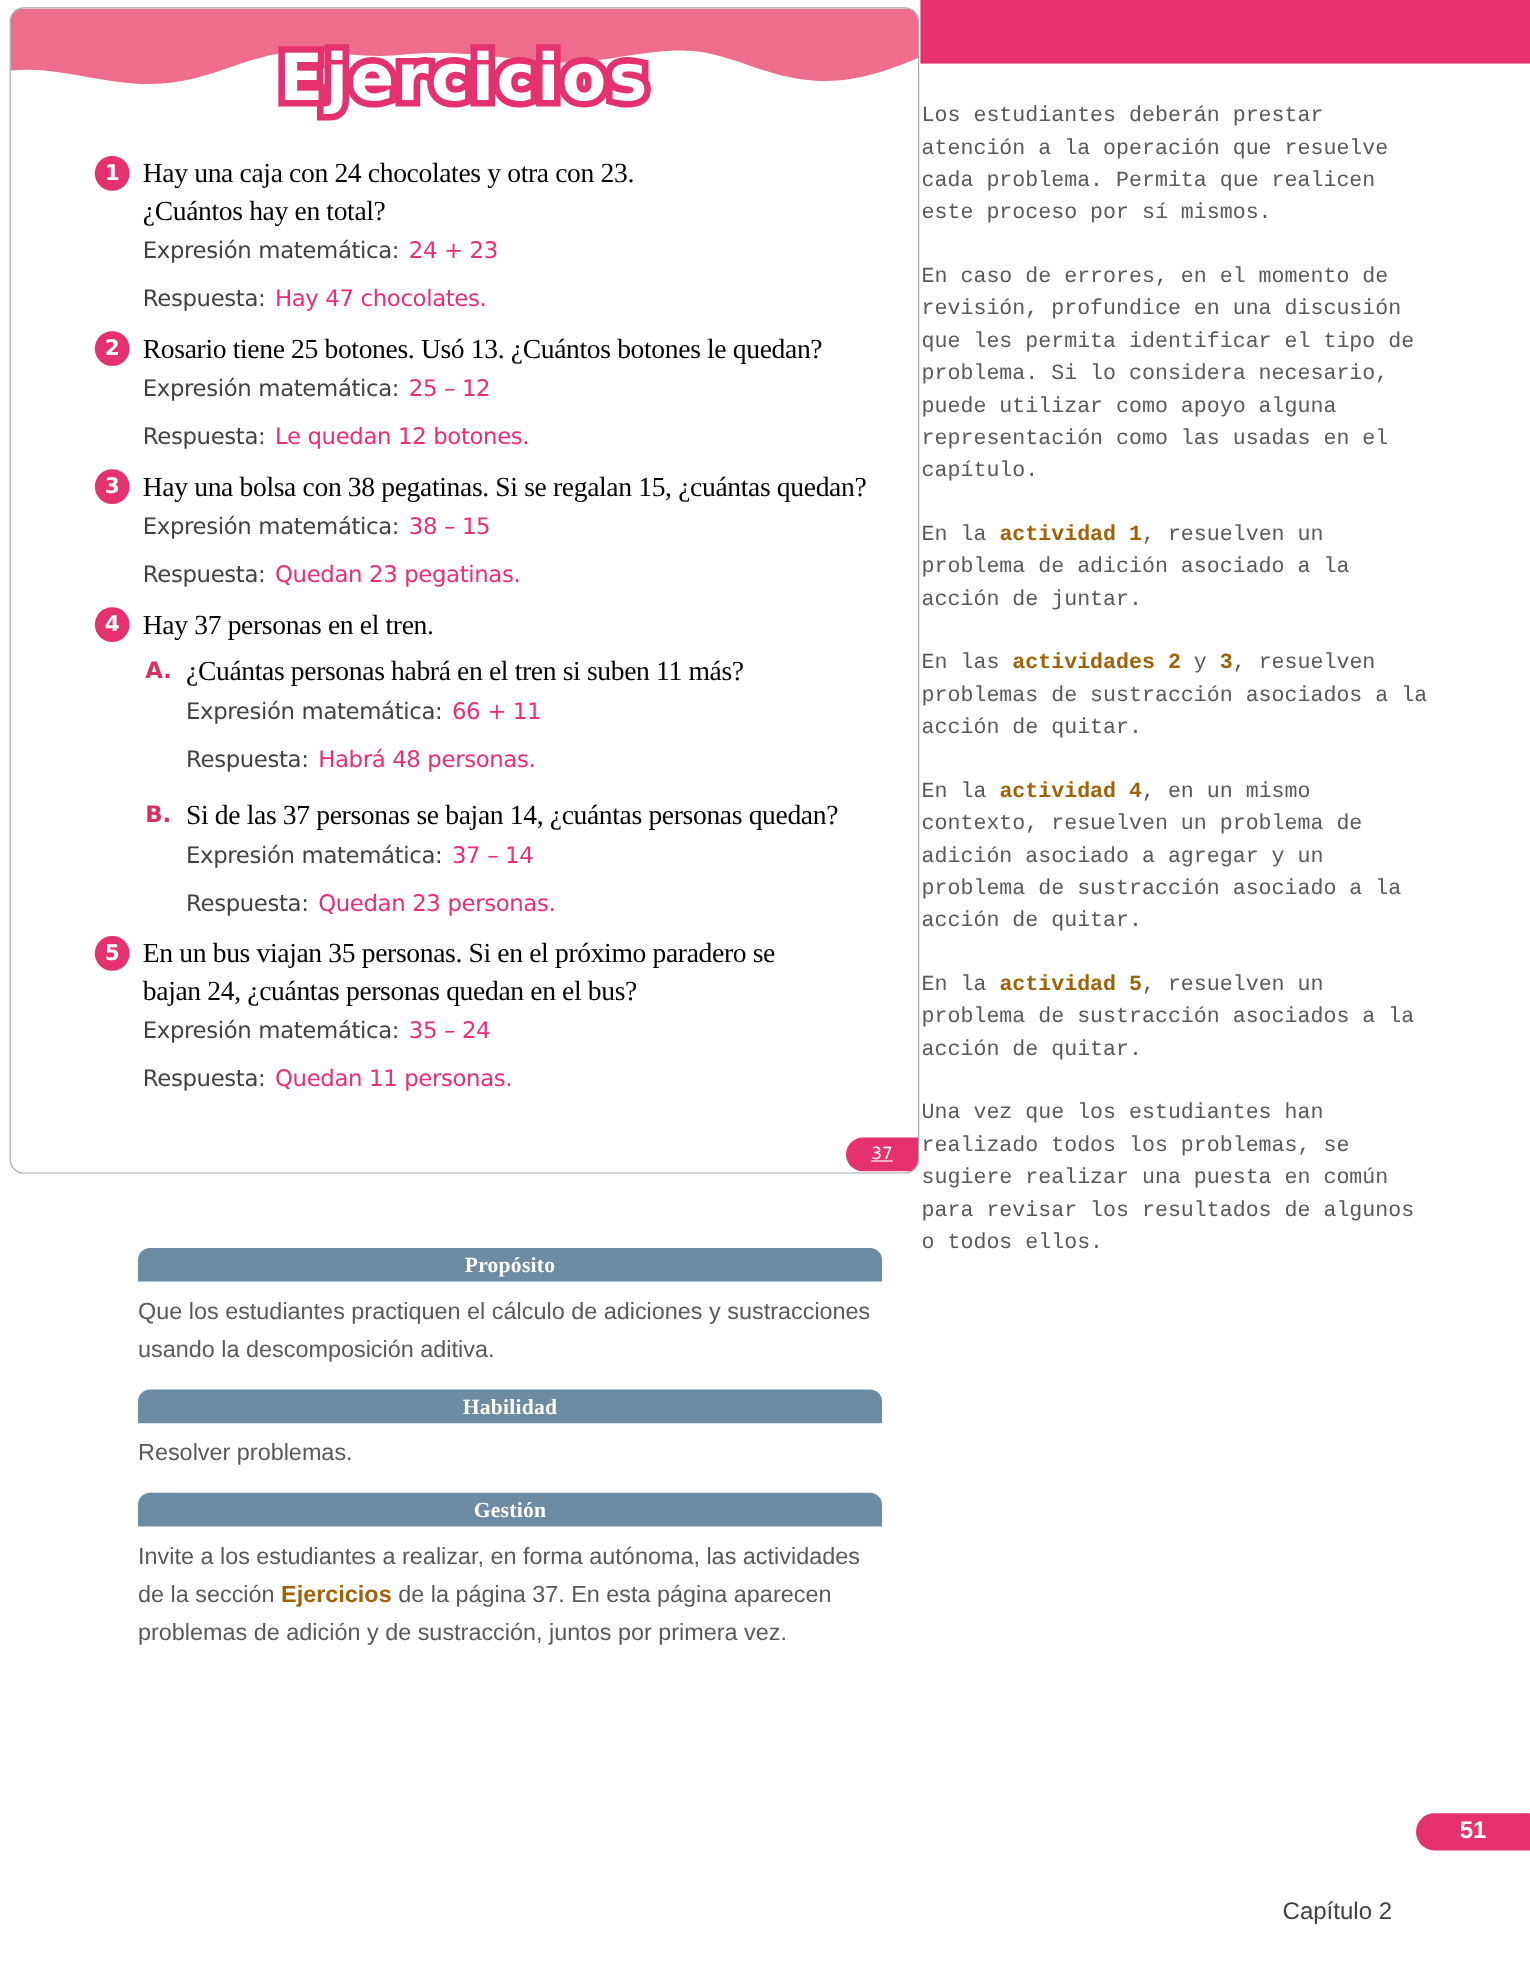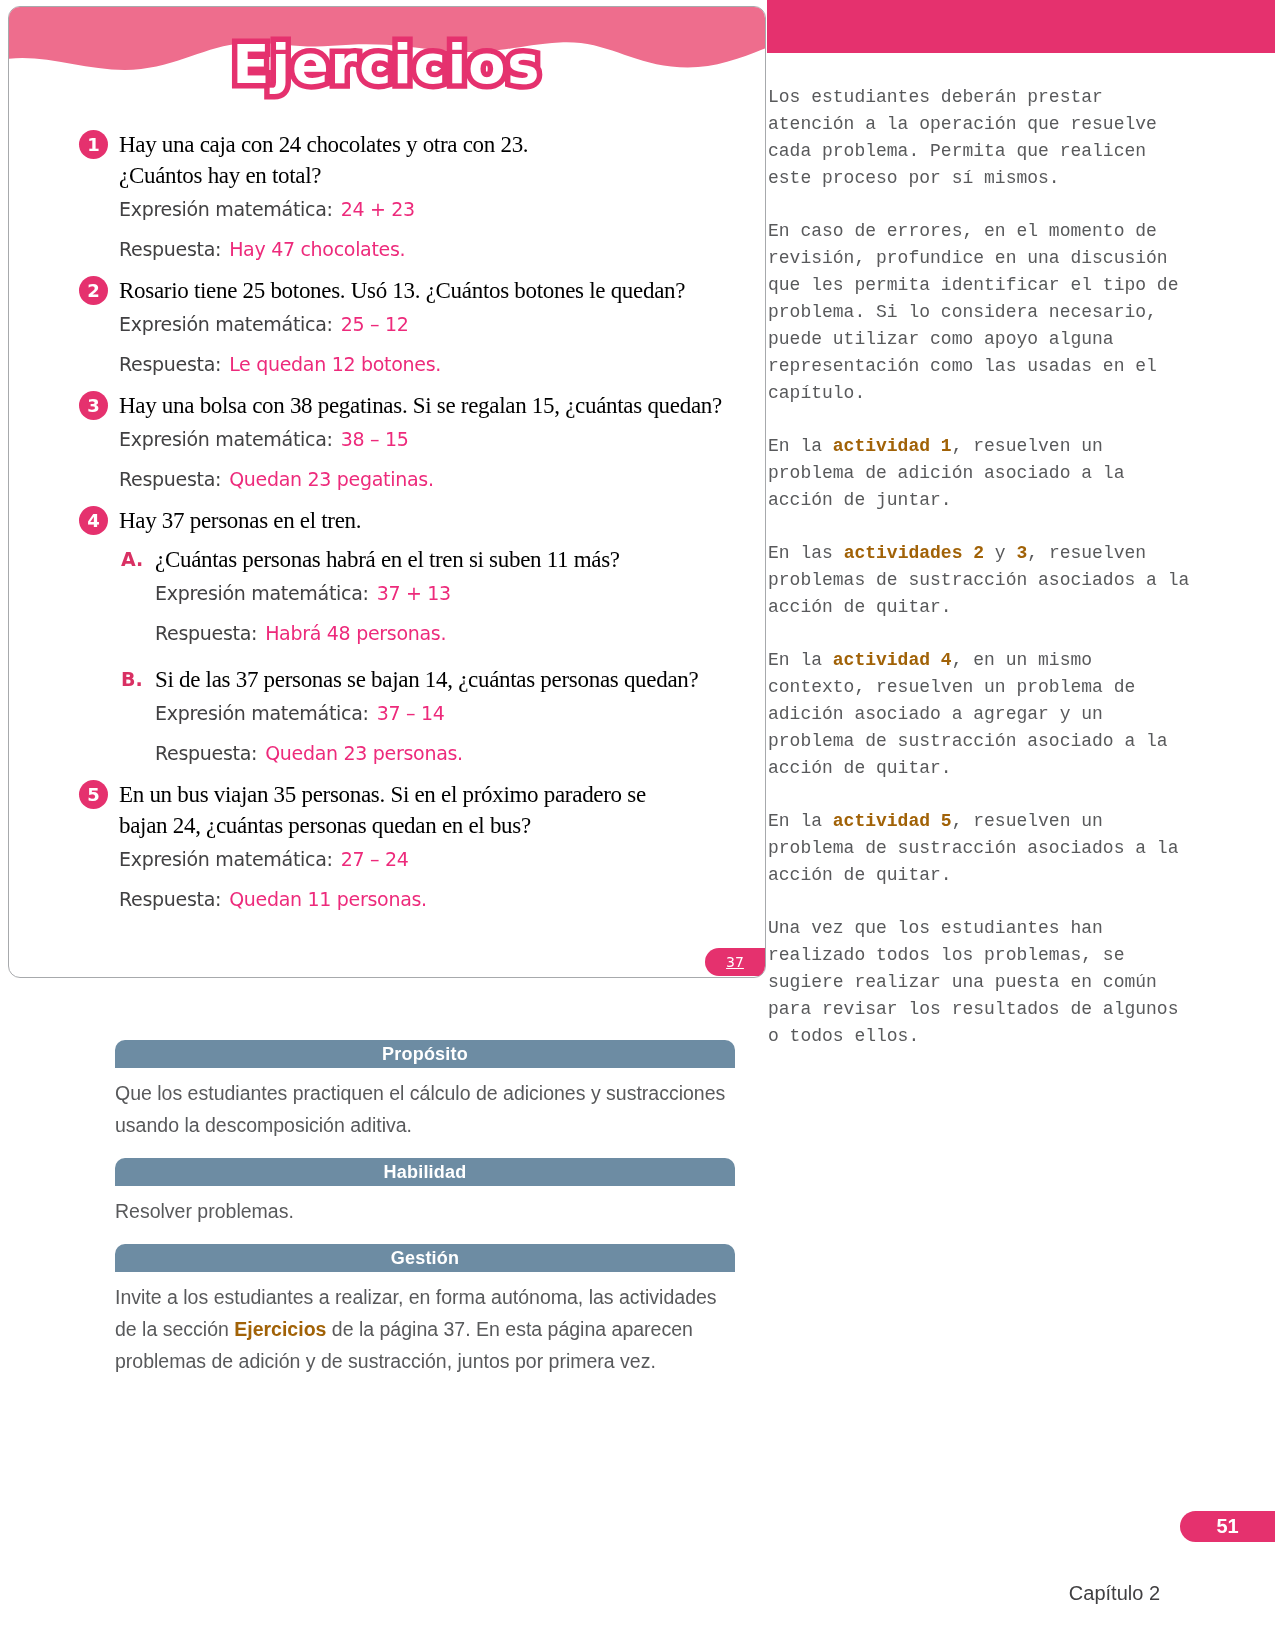--- a/index.html
+++ b/index.html
@@ -49,21 +49,21 @@
     font-family:Liberation Mono, monospace;font-size:18px;line-height:27px;color:#58595b;
   }
   .sidebar p{margin:0 0 26px 0;}
   .sidebar .bold,.section-body .bold{font-weight:bold;color:#a16207;}
   
   .sections{position:absolute;left:115px;top:1040px;width:620px;}
   .section-bar{
     height:28px;background:#6d8ca3;border-radius:10px 10px 0 0;
     color:#ffffff;font-size:18px;font-weight:bold;letter-spacing:0.2px;
     display:flex;align-items:center;justify-content:center;
-    font-family:Liberation Sans, sans-serif;
+    font-family:Liberation Serif, serif;
   }
   .section-body{
     margin:9px 0 17px 0;font-family:"Liberation Sans",sans-serif;
     font-size:19.5px;line-height:32px;color:#58595b;
   }
   
   .footer-label{
     position:absolute;right:115px;top:1582px;font-family:"Liberation Sans",sans-serif;
     font-size:20px;color:#414042;
   }
@@ -122,21 +122,21 @@
     </div>
 
     <div class="exercise">
       <span class="num">4</span>
       <div class="qline">Hay 37 personas en el tren.</div>
 
       <div class="subitem">
         <span class="letter">A.</span>
         <div class="qline">¿Cuántas personas habrá en el tren si suben 11 más?</div>
         <div class="expr-row">
-          <span class="lbl">Expresión matemática:</span><span class="pink">37 + 13</span>
+          <span class="lbl">Expresión matemática:</span><span class="pink">66 + 11</span>
         </div>
         <div class="resp-row">
           <span class="lbl">Respuesta:</span><span class="pink">Habrá 48 personas.</span>
         </div>
       </div>
 
       <div class="subitem" style="margin-top:16px;">
         <span class="letter">B.</span>
         <div class="qline">Si de las 37 personas se bajan 14, ¿cuántas personas quedan?</div>
         <div class="expr-row">
@@ -146,21 +146,21 @@
           <span class="lbl">Respuesta:</span><span class="pink">Quedan 23 personas.</span>
         </div>
       </div>
     </div>
 
     <div class="exercise">
       <span class="num">5</span>
       <div class="qline">En un bus viajan 35 personas. Si en el próximo paradero se</div>
       <div class="qline">bajan 24, ¿cuántas personas quedan en el bus?</div>
       <div class="expr-row">
-        <span class="lbl">Expresión matemática:</span><span class="pink">27 – 24</span>
+        <span class="lbl">Expresión matemática:</span><span class="pink">35 – 24</span>
       </div>
       <div class="resp-row">
         <span class="lbl">Respuesta:</span><span class="pink">Quedan 11 personas.</span>
       </div>
     </div>
 
   </div>
 
   <div class="page-tab">37</div>
 </section>

